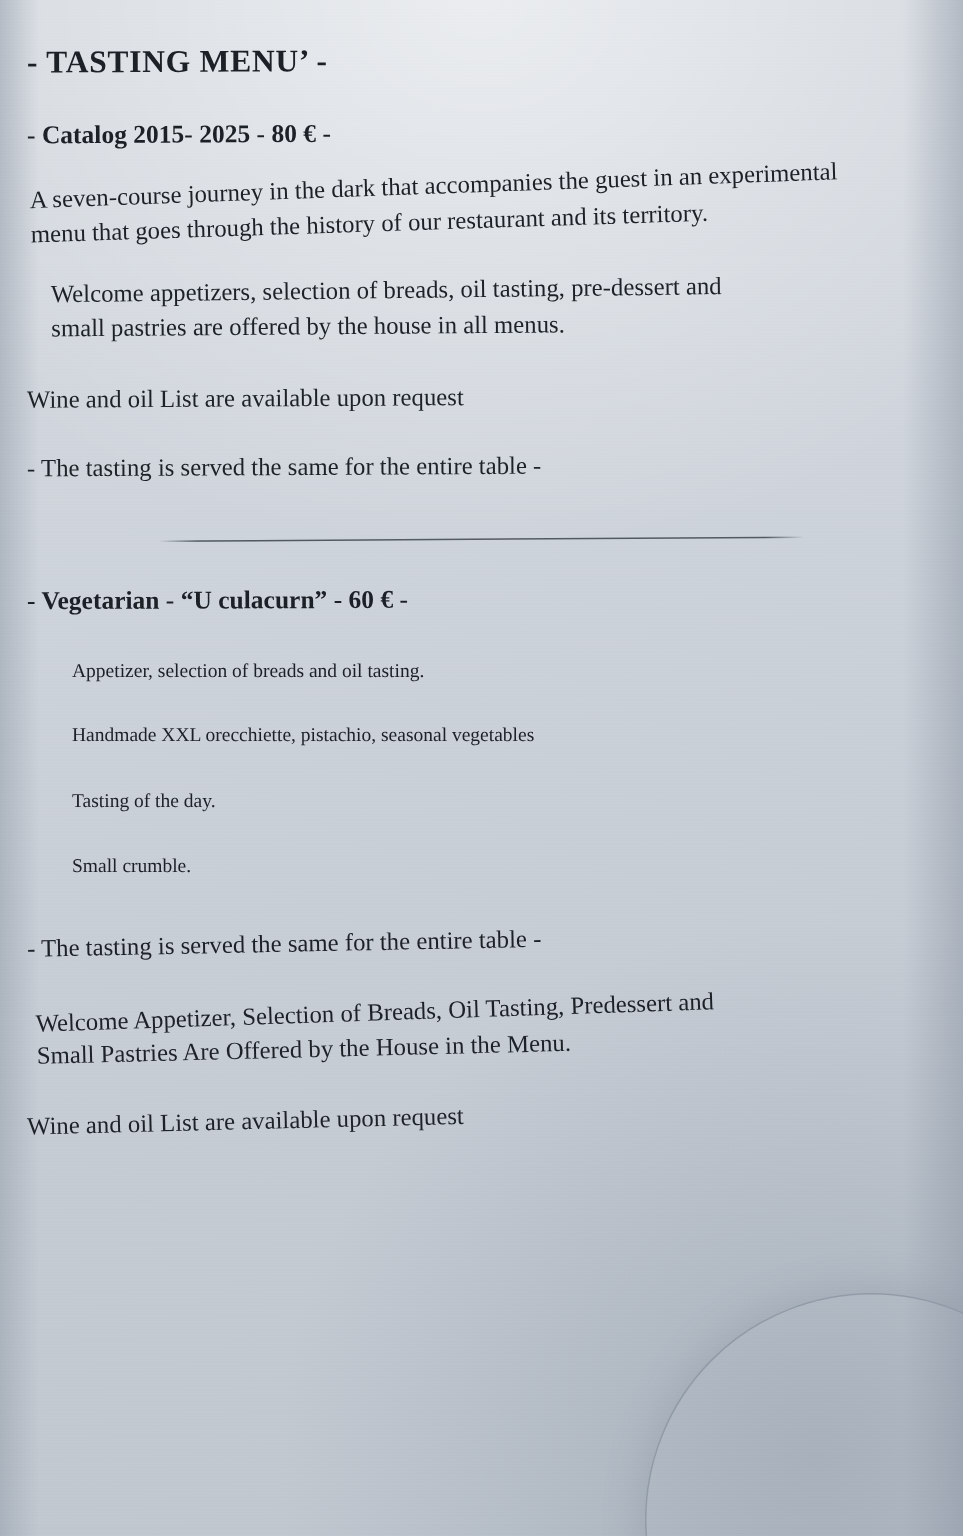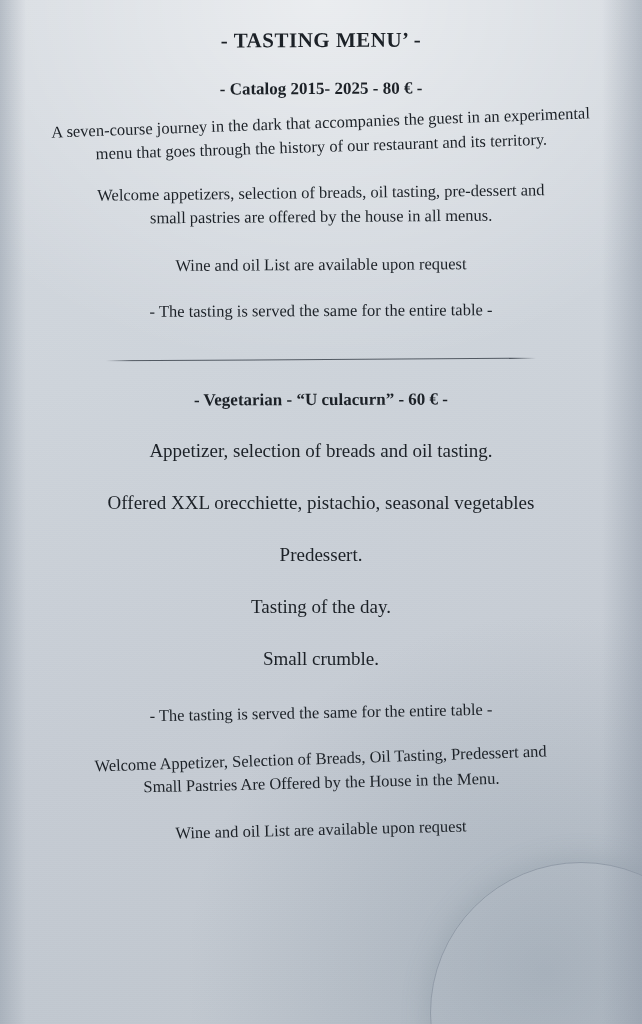--- a/index.html
+++ b/index.html
@@ -55,21 +55,20 @@
     border-radius: 50%;
     border: 1px solid rgba(120,132,146,0.55);
     box-shadow: 0 0 22px 6px rgba(130,142,156,0.28);
     pointer-events: none;
   }
 
   .content {
     position: relative;
     z-index: 2;
     padding: 20px 18px 0 18px;
-    text-align: center;
   }
 
   .title {
     font-size: 21px;
     font-weight: bold;
     letter-spacing: 0.5px;
     margin: 8px 0 0 0;
     transform: rotate(-0.25deg);
   }
 
@@ -119,21 +118,21 @@
   }
 
   .veg-title {
     font-size: 17px;
     font-weight: bold;
     margin: 30px 0 0 0;
     transform: rotate(-0.2deg);
   }
 
   .course {
-    font-size: 19px;
+    font-size: 13px;
     line-height: 1.42;
     margin: 25px 30px 0 30px;
   }
   .course.c1 { margin-top: 28px; }
 
   .served2 {
     font-size: 16.5px;
     margin: 30px 0 0 0;
     transform: rotate(-1.1deg);
   }
@@ -193,27 +192,24 @@
     <div class="rule"></div>
 
     <div class="veg-title">- Vegetarian - “U culacurn” - 60 € -</div>
 
     <div class="course c1">
       <div>Appetizer, selection of breads and oil tasting.</div>
     </div>
 
 
     <div class="course">
-      <div>Offered XXL orecchiette, pistachio, seasonal vegetables</div>
-    </div>
-
-
-    <div class="course">
-      <div>Predessert.</div>
-    </div>
+      <div>Handmade XXL orecchiette, pistachio, seasonal vegetables</div>
+    </div>
+
+
 
     <div class="course">
       <div>Tasting of the day.</div>
     </div>
 
     <div class="course">
       <div>Small crumble.</div>
     </div>
 
     <div class="served2">- The tasting is served the same for the entire table -</div>

